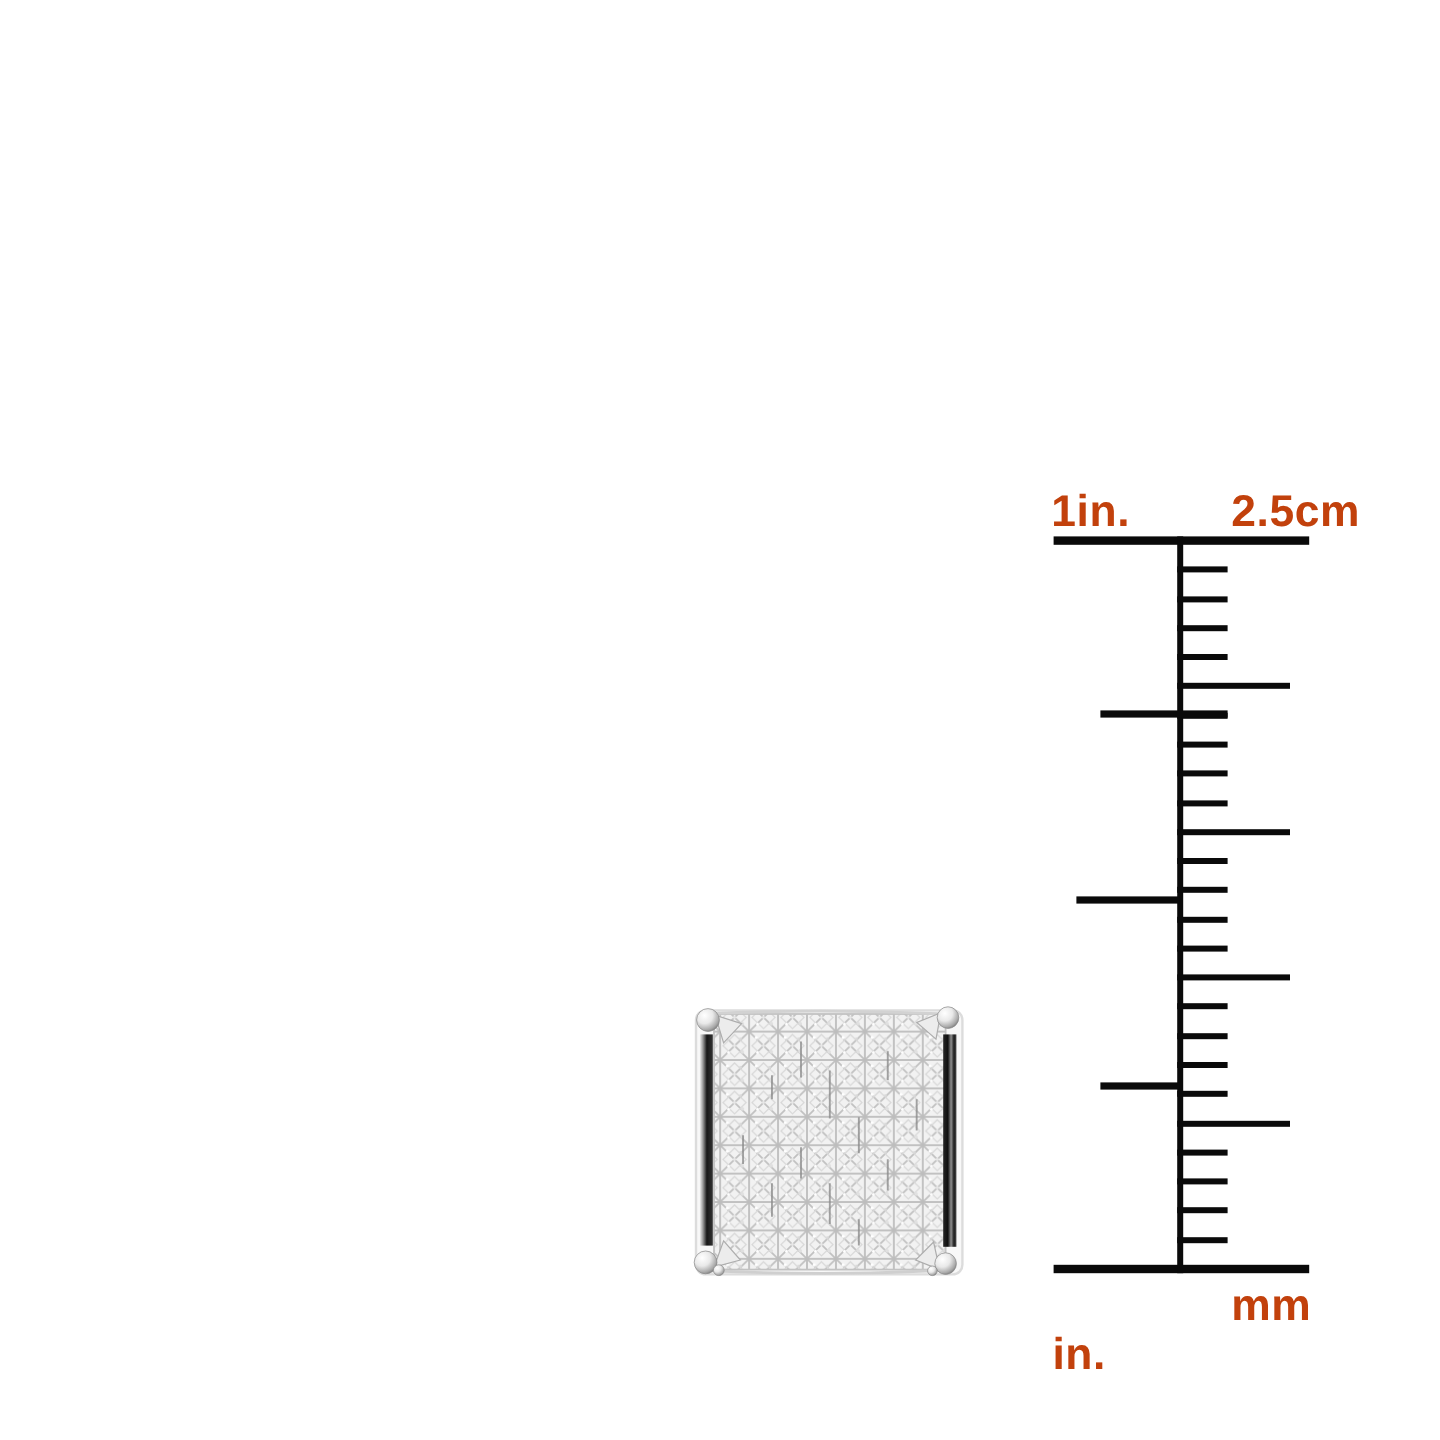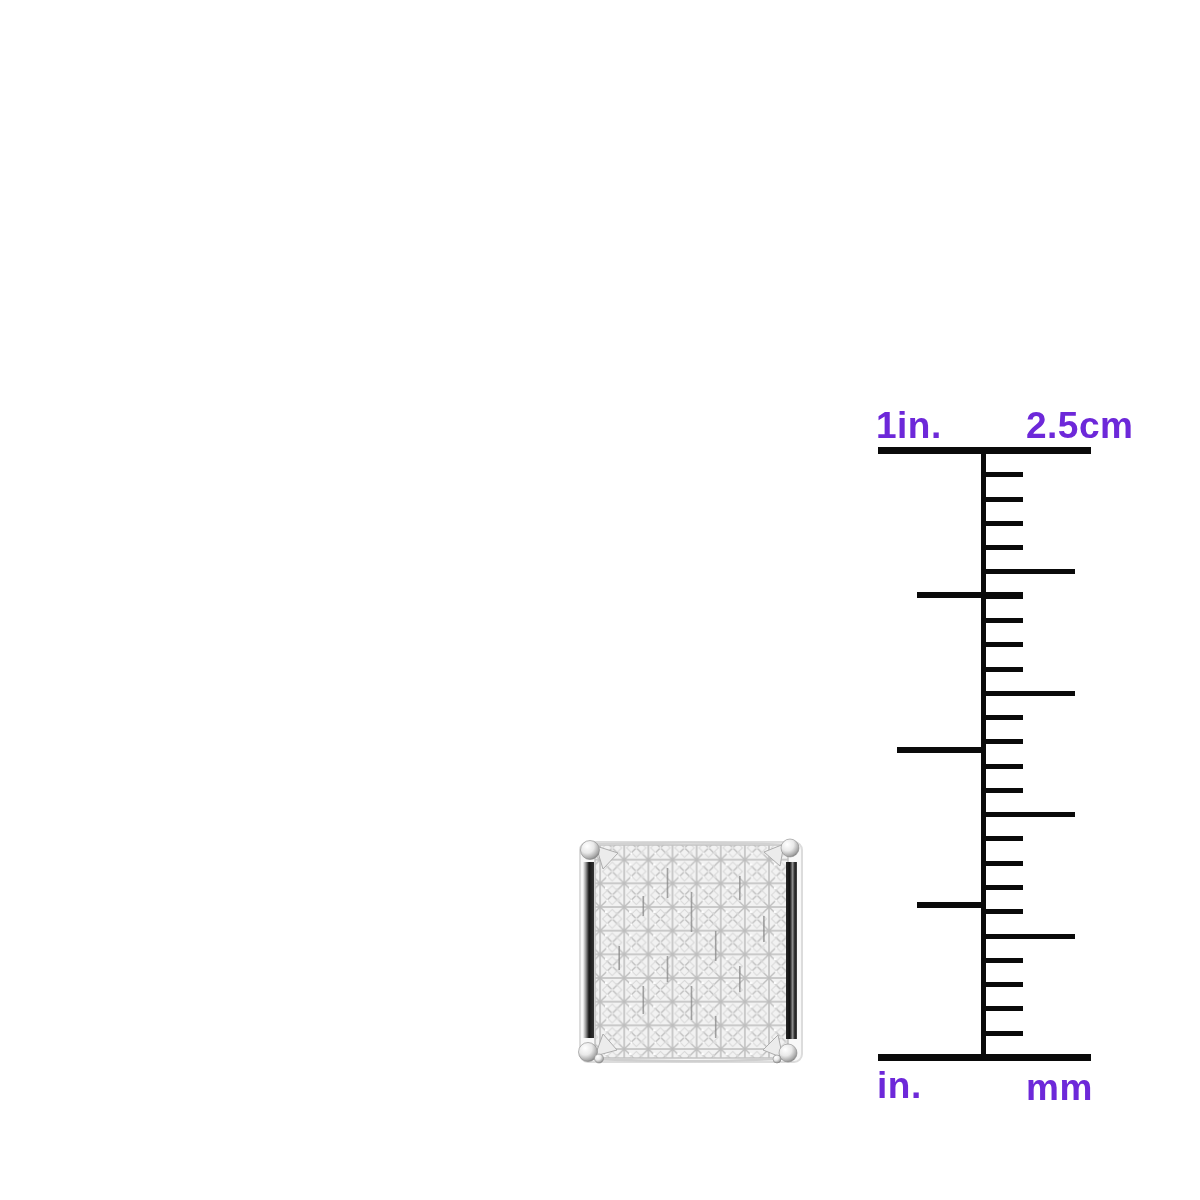--- a/index.html
+++ b/index.html
@@ -4,24 +4,24 @@
 <style>
   html,body{margin:0;padding:0;}
   body{width:1200px;height:1200px;background:#ffffff;font-family:"Liberation Sans",sans-serif;}
   #canvas{position:relative;width:1200px;height:1200px;background:#ffffff;overflow:hidden;}
 
   
   #earring{position:absolute;left:576px;top:836px;width:230px;height:232px;margin:0;}
 
   
   #ruler{position:absolute;left:0;top:0;width:1200px;height:1200px;pointer-events:none;}
-  .rlabel{position:absolute;font-weight:bold;font-size:37px;line-height:1;color:#6d28d9;letter-spacing:.5px;white-space:pre;}
+  .rlabel{position:absolute;font-weight:bold;font-size:37px;line-height:1;color:#c2410c;letter-spacing:.5px;white-space:pre;}
   #lbl-tl{left:876px;top:407px;}
   #lbl-tr{left:986px;top:407px;margin-left:40px;}
-  #lbl-bl{left:877px;top:1067px;}
+  #lbl-bl{left:877px;top:1110px;}
   #lbl-br{left:1026px;top:1069px;text-align:center;}
   .tick{position:absolute;background:#0a0a0a;}
 </style>
 </head>
 <body>
 
 <div id="canvas">
 
   <figure id="earring">
     <svg viewBox="0 0 230 232" width="230" height="232">

